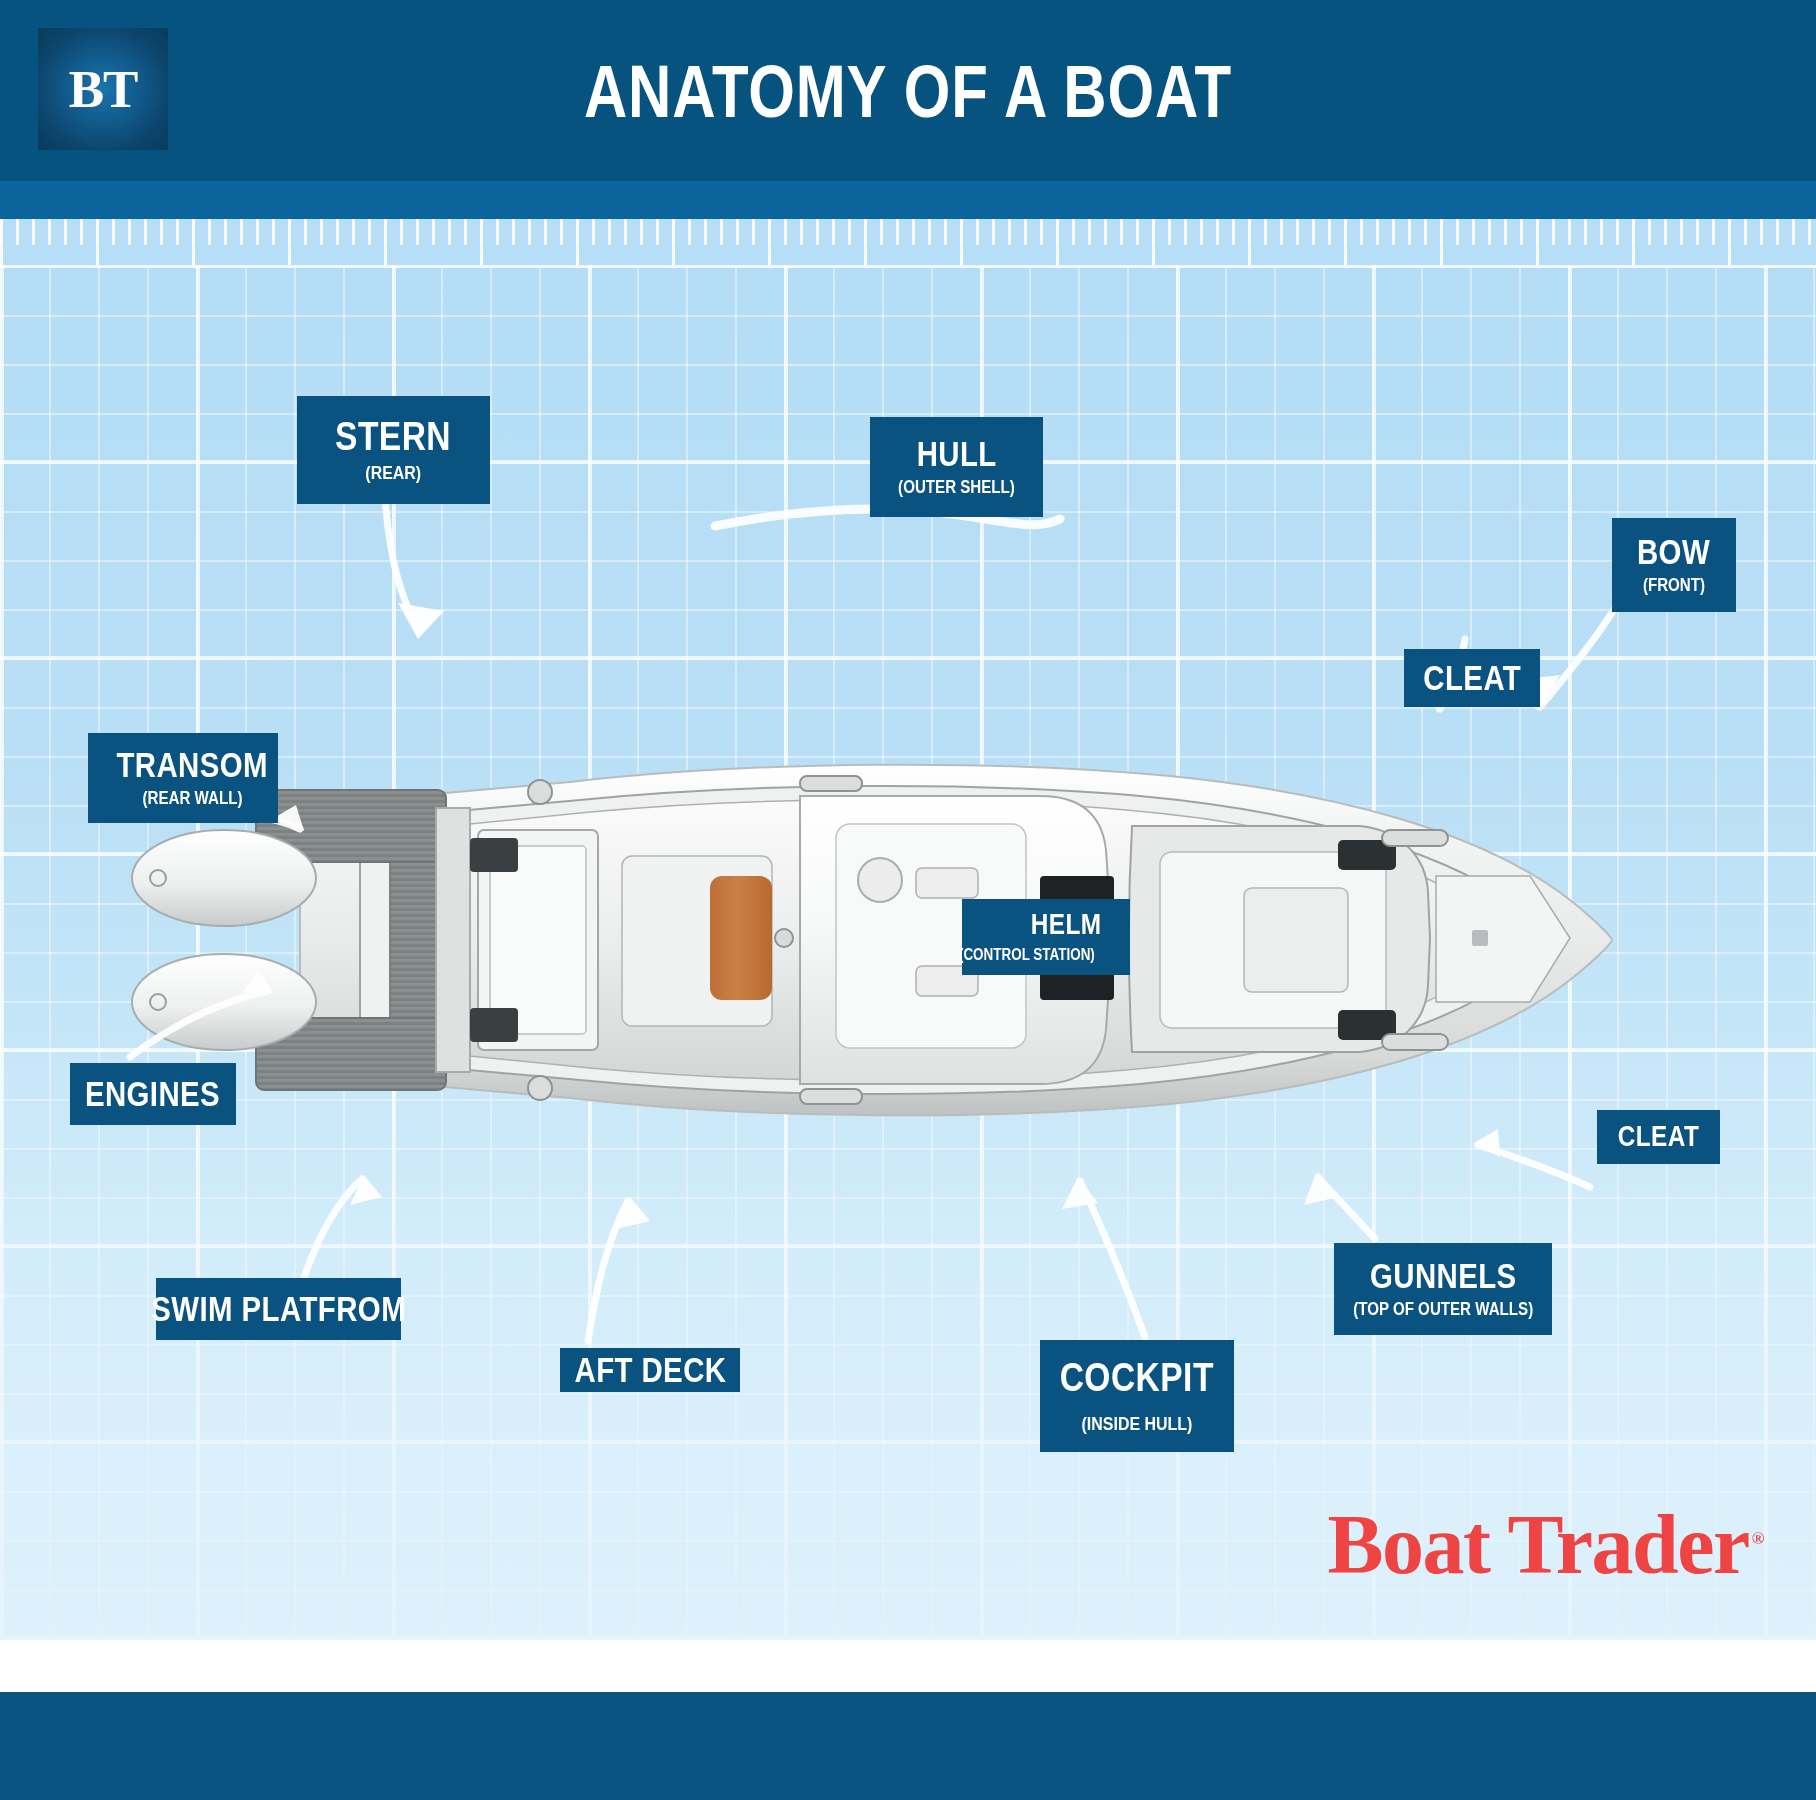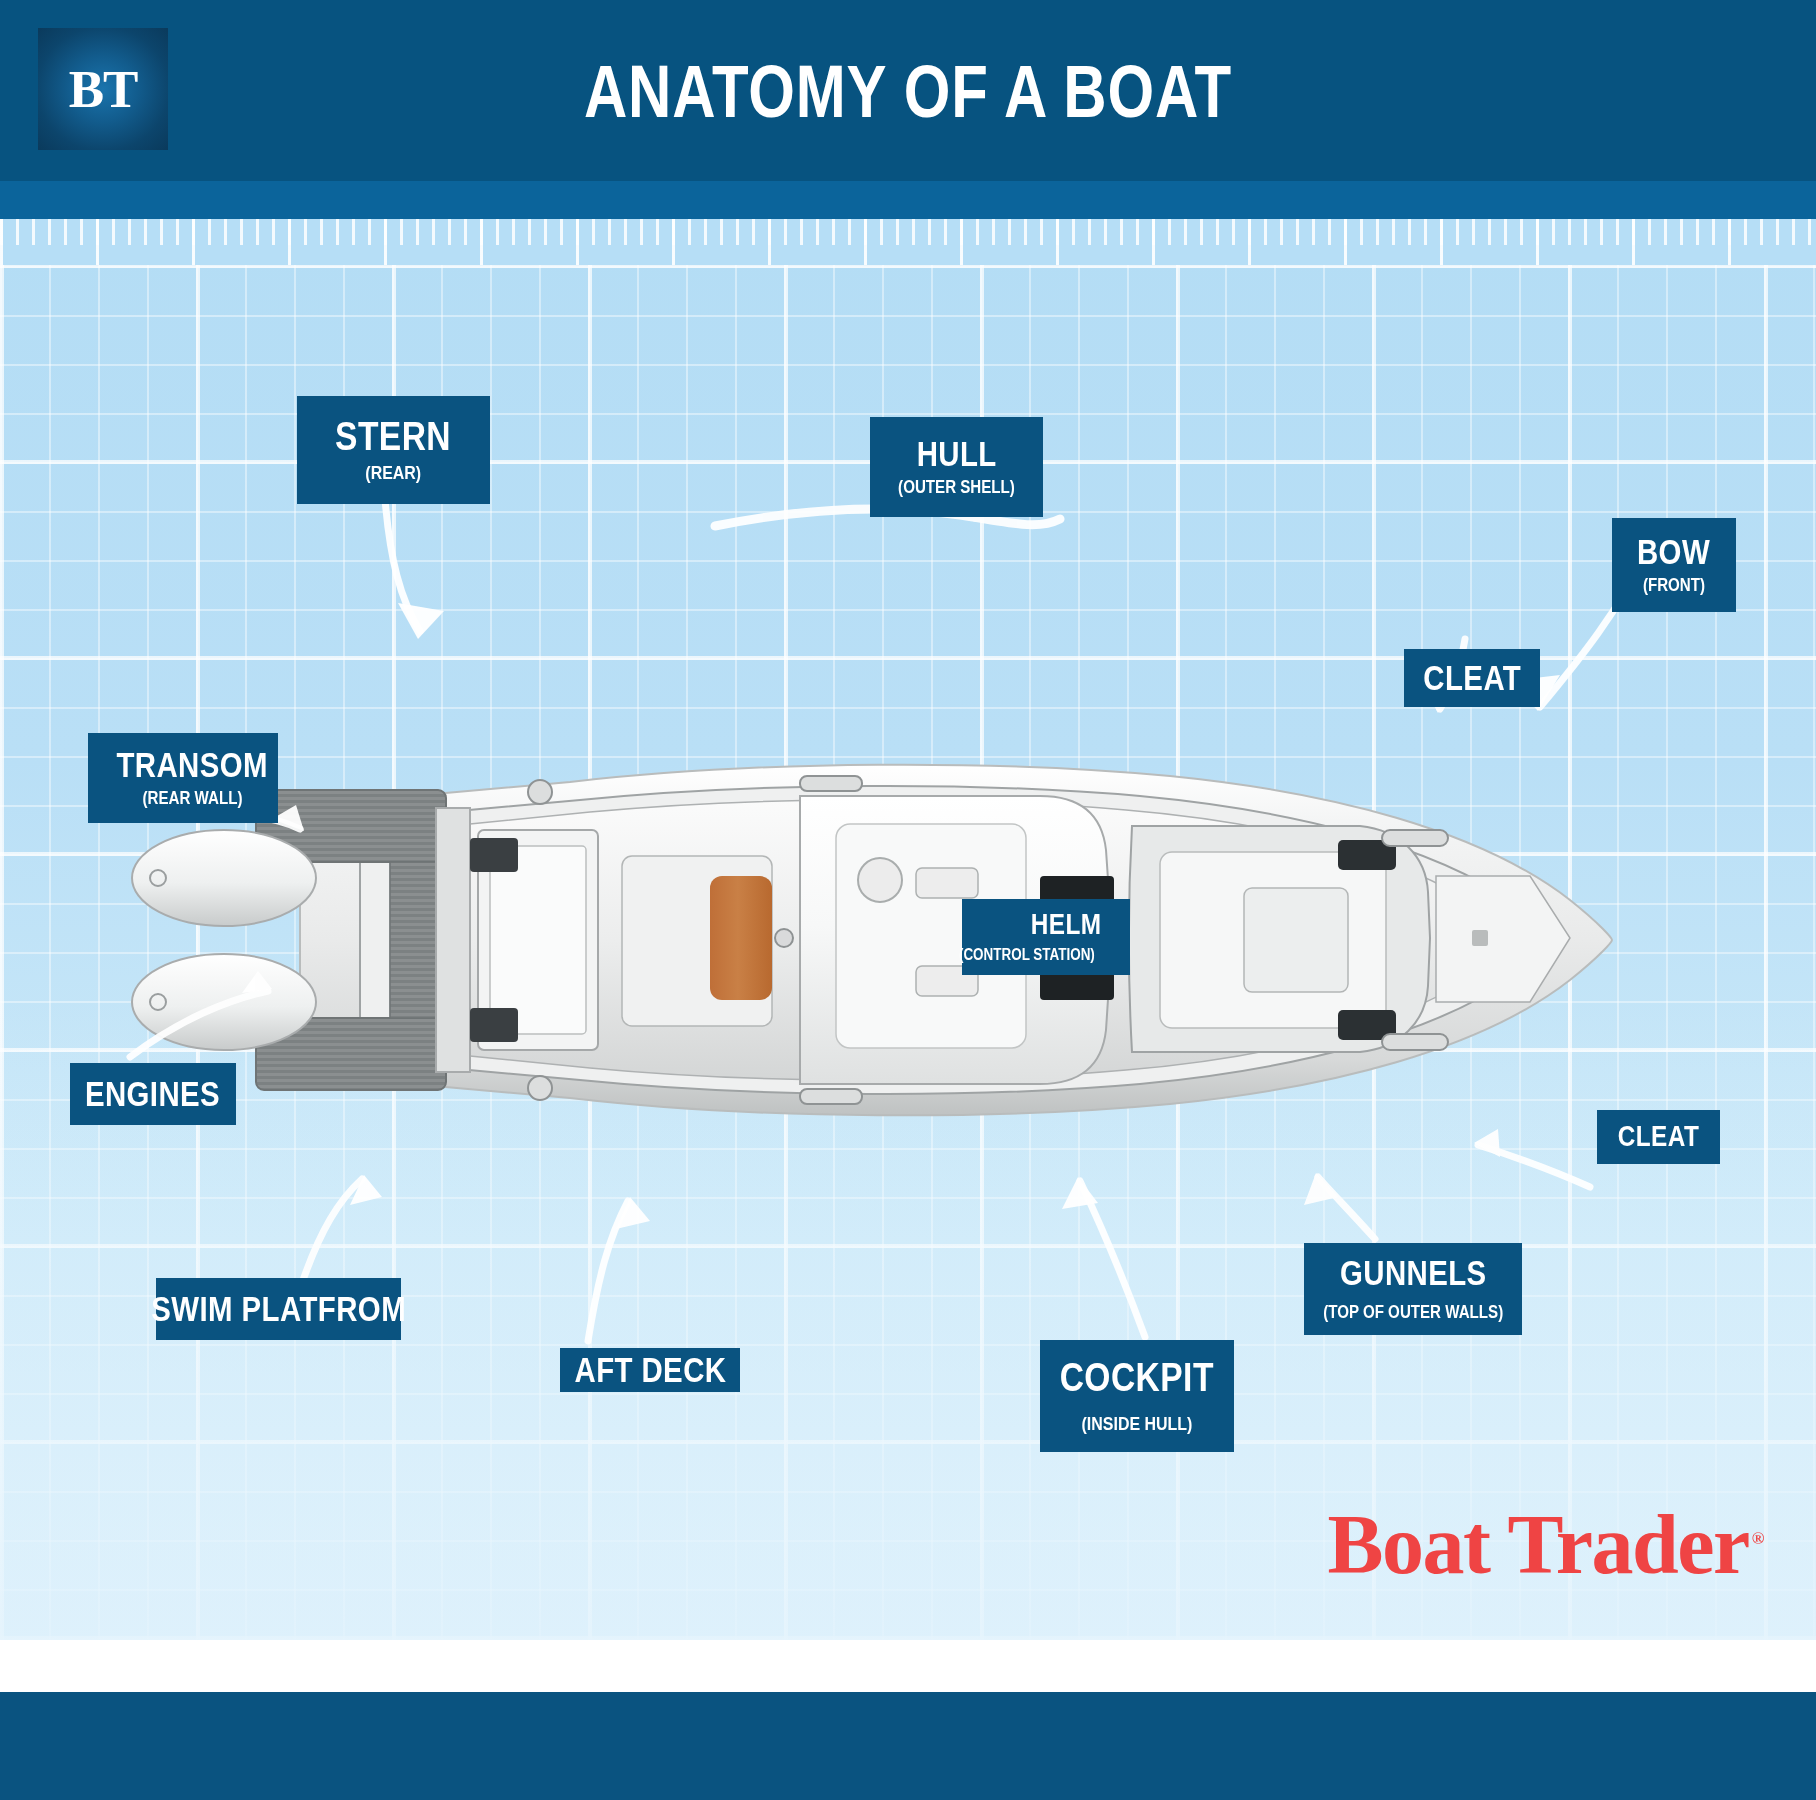--- a/index.html
+++ b/index.html
@@ -123,21 +123,21 @@
 
   
   #chip-stern   {left:297px; top:396px;  width:193px; height:108px;}
   #chip-hull    {left:870px; top:417px;  width:173px; height:100px;}
   #chip-bow     {left:1612px;top:518px;  width:124px; height:94px;}
   #chip-cleat-1 {left:1404px;top:649px;  width:136px; height:58px;}
   #chip-transom {left:88px;  top:733px;  width:190px; height:90px;padding-left:40px;}
   #chip-helm    {left:962px; top:899px;  width:168px; height:76px;align-items:flex-end;}
   #chip-engines {left:70px;  top:1063px; width:166px; height:62px;}
   #chip-cleat-2 {left:1597px;top:1110px; width:123px; height:54px;}
-  #chip-gunnels {left:1304px;top:1243px; width:218px; height:92px;justify-content:space-between;}
+  #chip-gunnels {left:1334px;top:1243px; width:218px; height:92px;}
   #chip-swim    {left:156px; top:1278px; width:245px; height:62px;}
   #chip-aft     {left:526px; top:1348px; width:180px; height:44px;margin-left:34px;}
   #chip-cockpit {left:1040px;top:1340px; width:194px; height:112px;gap:11px;}
 
   
   .brand{
     position:absolute;left:1343px;top:1497px;width:420px;height:96px;
     display:flex;align-items:center;justify-content:flex-end;
   }
   .brand-text{

